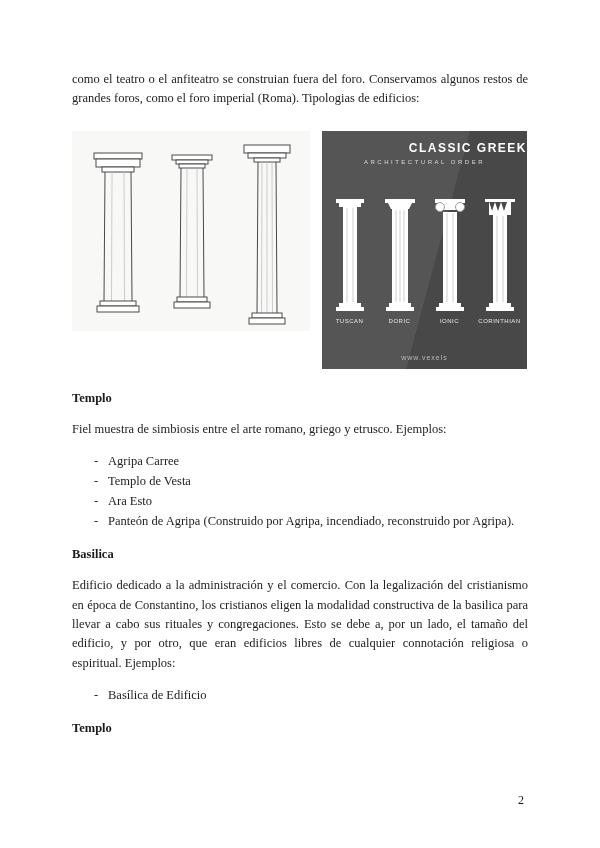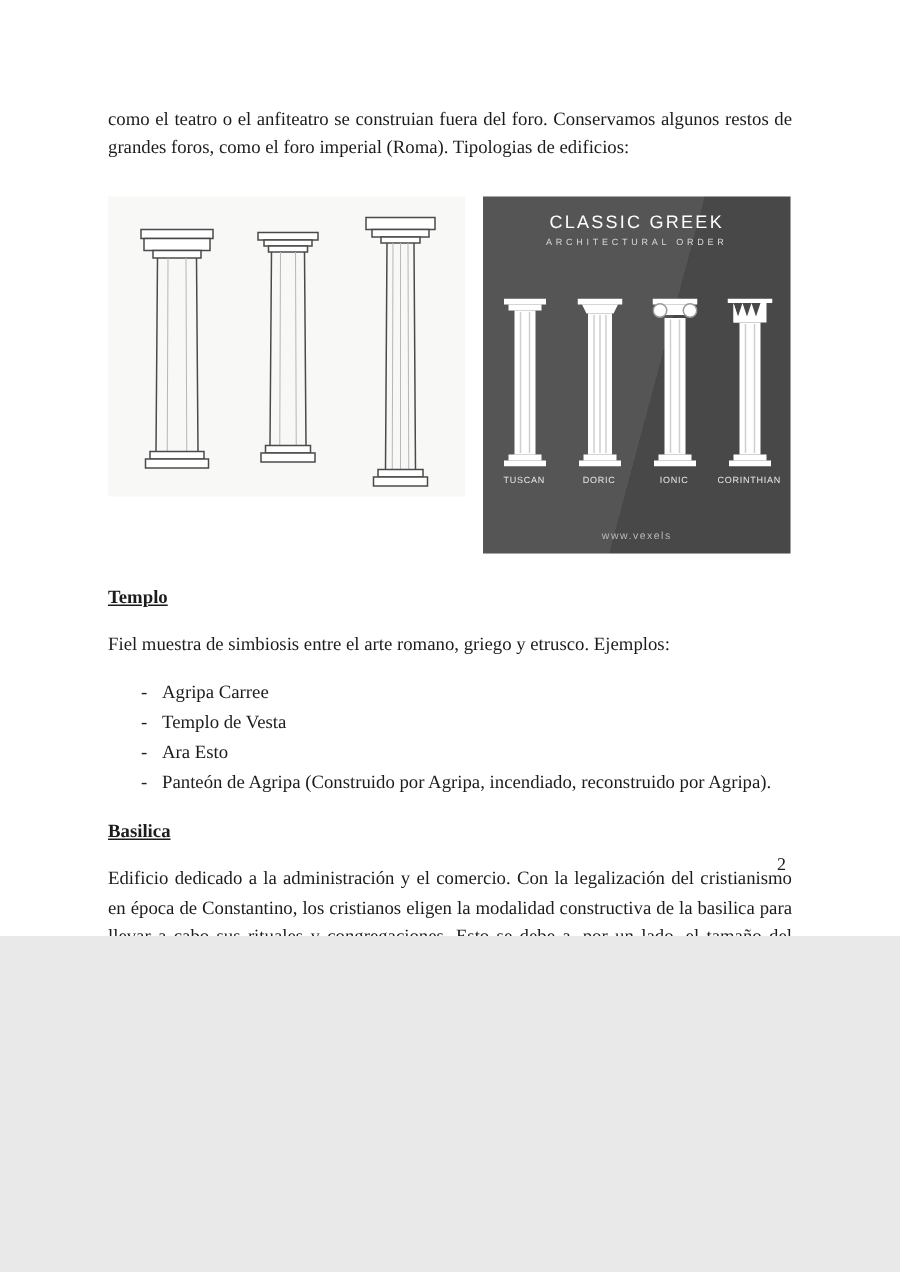--- a/index.html
+++ b/index.html
@@ -1,20 +1,20 @@
 <!DOCTYPE html>
 <html><head>
 <meta charset="utf-8">
 <style>
   * { margin:0; padding:0; box-sizing:border-box; }
   html,body { background:#e9e9e9; }
   body { font-family:"Liberation Serif", serif; }
   .page {
     position:relative;
-    width:600px; height:624px;
+    width:600px; height:848px;
     background:#ffffff;
     margin:0 auto;
     padding:70px 72px 0 72px;
     color:#1c1c1c;
     overflow:hidden;
   }
   .para {
     font-size:12.5px;
     line-height:1.55;
     text-align:justify;
@@ -38,23 +38,23 @@
     width:205px; height:238px;
     background:#4c4c4c;
     background-image:linear-gradient(105deg, rgba(255,255,255,0.05) 0%, rgba(255,255,255,0.05) 55%, rgba(0,0,0,0.06) 55%);
     flex:0 0 auto;
     font-family:"Liberation Sans", sans-serif;
     padding-top:10px;
   }
   .fig-right-title {
     color:#ffffff;
     font-size:12px;
-    font-weight:normal;
+    font-weight:bold;
     letter-spacing:1.5px;
-    text-align:center;
+    text-align:right;
   }
   .fig-right-subtitle {
     color:#d8d8d8;
     font-size:6px;
     letter-spacing:2.5px;
     text-align:center;
     margin-top:4px;
   }
   .orders-row {
     display:flex;
@@ -77,21 +77,20 @@
     bottom:8px; left:0; right:0;
     text-align:center;
     color:#b9b9b9;
     font-size:7px;
     letter-spacing:1px;
   }
 
   
   .heading {
     font-size:12.5px;
-    text-decoration:underline;
     margin:16px 0 14px 0;
   }
   .section-body { margin-bottom:12px; }
   .list { margin-bottom:6px; }
   .li {
     display:flex;
     font-size:12.5px;
     line-height:1.6;
   }
   .li .dash { width:14px; margin-left:22px; flex:0 0 auto; }

